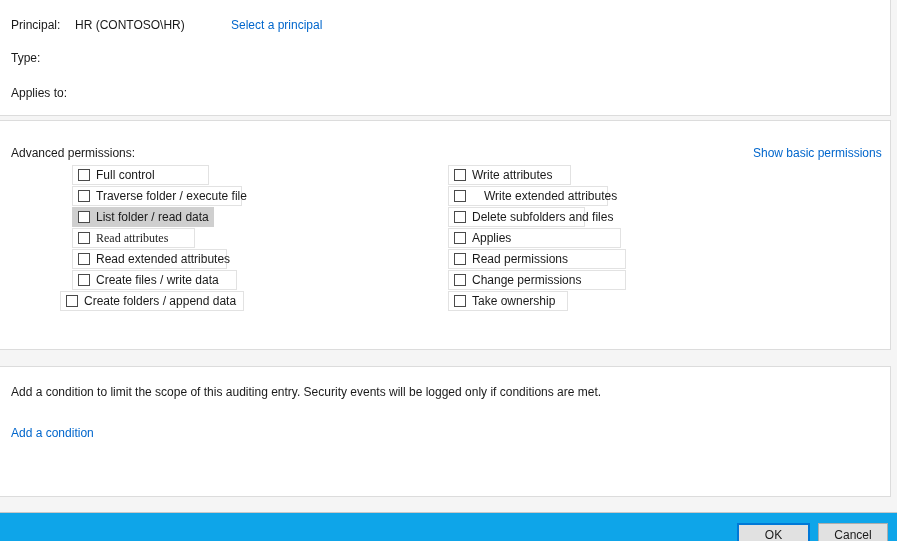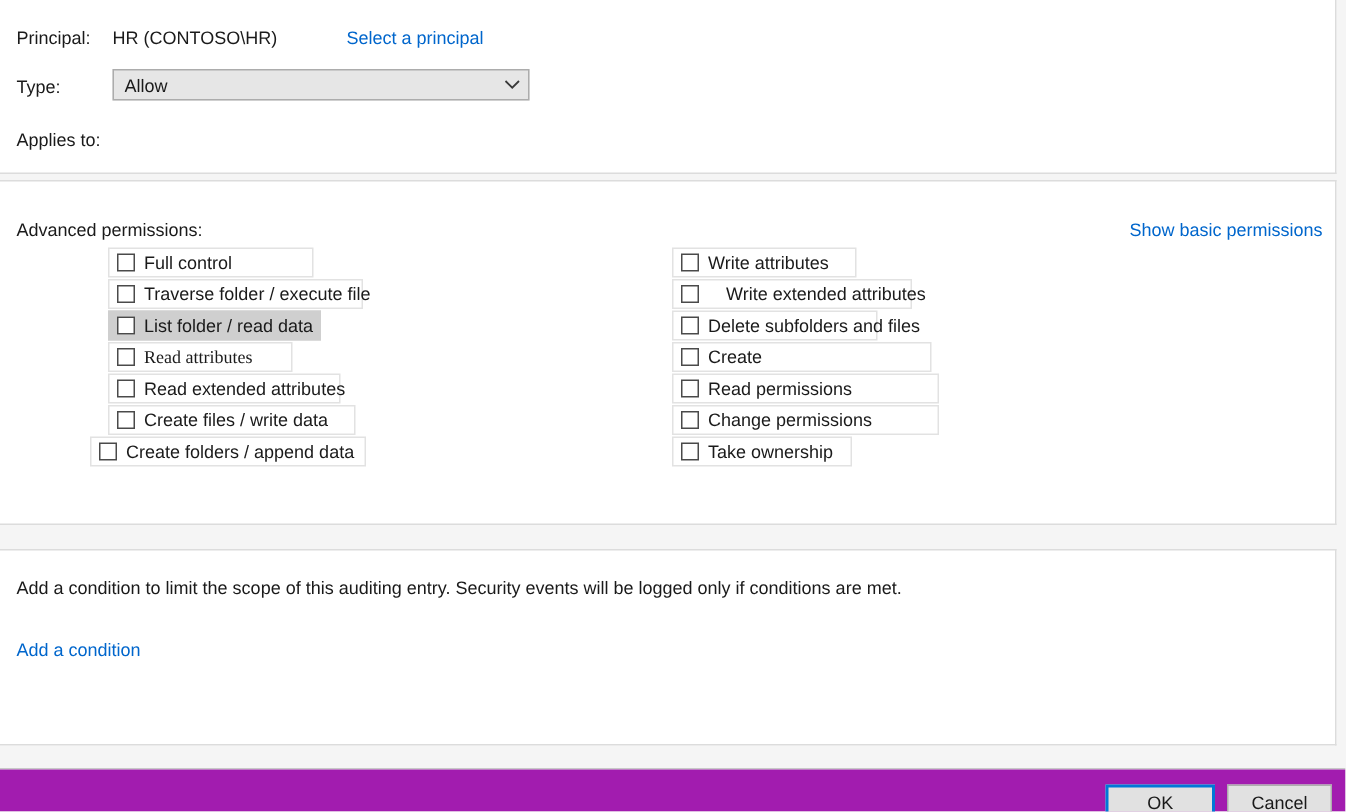--- a/index.html
+++ b/index.html
@@ -194,43 +194,35 @@
     width: 897px;
     height: 1px;
     background: #c8c8c8;
   }
   #footer {
     position: absolute;
     left: 0;
     top: 513px;
     width: 897px;
     height: 28px;
-    background: #a21caf;
+    background: #0ea5e9;
   }
 </style>
 </head>
 <body>
 
 <div class="dialog">
 
   <div class="panel" id="panel-principal">
 
     <span class="field-label" style="left:11px; top:20px;">Principal:</span>
     <span class="field-value" style="left:75px; top:20px;">HR (CONTOSO\HR)</span>
     <span class="link" style="position:absolute; left:231px; top:20px;">Select a principal</span>
 
     <span class="field-label" style="left:11px; top:53px;">Type:</span>
-    <div class="combo" style="left:75px; top:48px; width:278px;">
-      <span class="combo-text">Allow</span>
-      <span class="chev">
-        <svg width="11" height="7" viewBox="0 0 11 7">
-          <polyline points="1,1 5.5,5.5 10,1" fill="none" stroke="#3a3a3a" stroke-width="1.2"></polyline>
-        </svg>
-      </span>
-    </div>
 
     <span class="field-label" style="left:11px; top:88px;">Applies to:</span>
   </div>
 
   <div class="panel" id="panel-perms">
 
     <span class="section-label" style="left:11px; top:25px;">Advanced permissions:</span>
 
     <span class="link" style="position:absolute; left:753px; top:25px;">Show basic permissions</span>
 
@@ -272,21 +264,21 @@
         <div class="perm" style="left: 448px; top: 65px; width: 160px; gap: 12px;">
           <span class="cb"></span>
           <span class="perm-label">Write extended attributes</span>
         </div>
         <div class="perm" style="left: 448px; top: 86px; width: 137px;">
           <span class="cb"></span>
           <span class="perm-label">Delete subfolders and files</span>
         </div>
         <div class="perm" style="left: 448px; top: 107px; width: 173px;">
           <span class="cb"></span>
-          <span class="perm-label">Create</span>
+          <span class="perm-label">Applies</span>
         </div>
         <div class="perm" style="left: 448px; top: 128px; width: 178px;">
           <span class="cb"></span>
           <span class="perm-label">Read permissions</span>
         </div>
         <div class="perm" style="left: 448px; top: 149px; width: 178px;">
           <span class="cb"></span>
           <span class="perm-label">Change permissions</span>
         </div>
         <div class="perm" style="left: 448px; top: 170px; width: 120px;">

